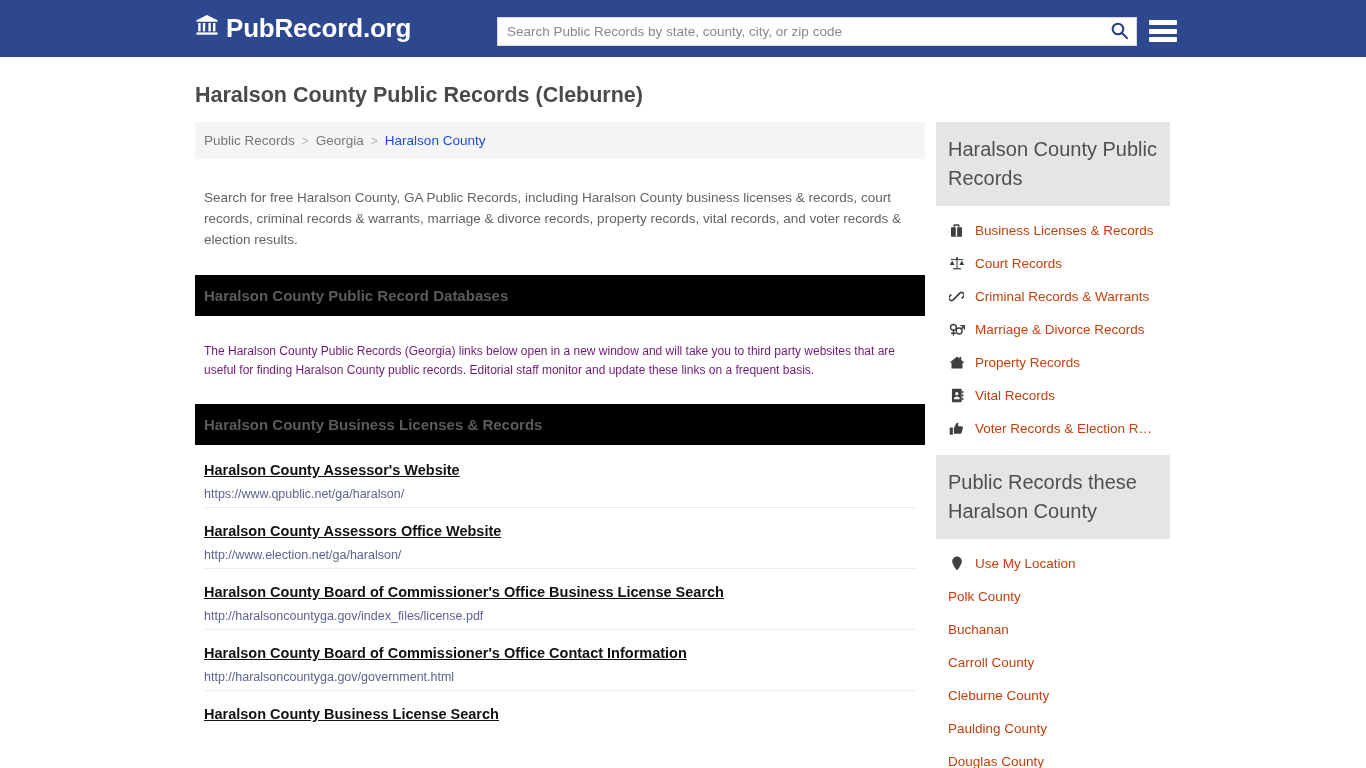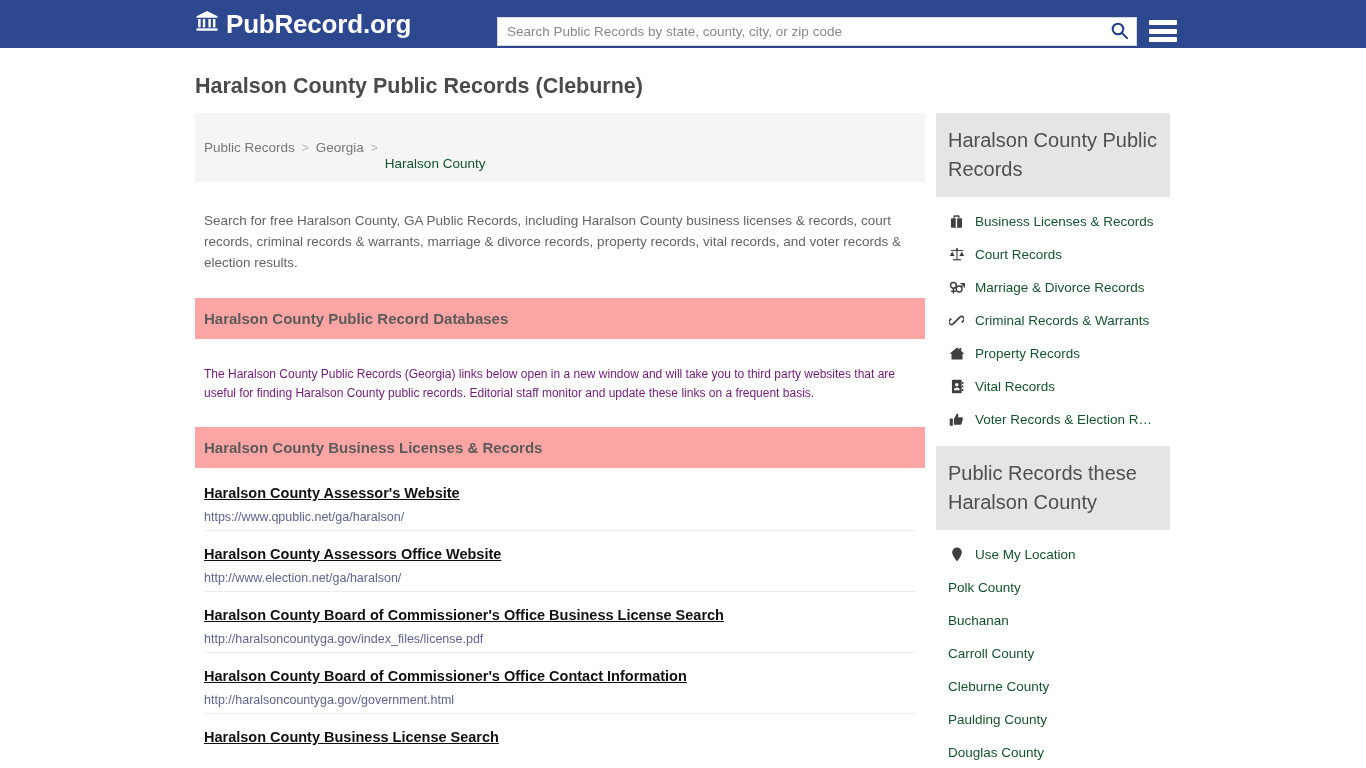--- a/index.html
+++ b/index.html
@@ -7,21 +7,21 @@
     margin: 0; padding: 0;
     width: 1366px; height: 768px;
     overflow: hidden;
     background: #ffffff;
     font-family: "Liberation Sans", sans-serif;
     -webkit-font-smoothing: antialiased;
   }
 
   
   .site-header {
-    height: 48px;
+    height: 57px;
     background: #2e4890;
     display: flex;
     align-items: center;
     position: relative;
   }
   .brand {
     display: flex;
     align-items: center;
     gap: 7px;
     margin-left: 195px;
@@ -107,40 +107,40 @@
     margin-left: 11px;
   }
 
   
   .breadcrumb {
     background: #f5f5f5;
     padding: 11px 9px;
     font-size: 13.5px;
     color: #777777;
     display: flex;
-    align-items: center;
+    align-items: flex-end;
     gap: 7px;
     flex-wrap: wrap;
   }
   .breadcrumb a {
     color: #777777;
     text-decoration: none;
   }
   .breadcrumb .sep { color: #b5b5b5; font-size: 12px; }
-  .breadcrumb .current { color: #14532d; margin-top: 32px; }
+  .breadcrumb .current { color: #1d4ed8; }
 
   .intro {
     padding: 14px 9px 11px 9px;
     font-size: 13.5px;
     line-height: 1.58;
     color: #636363;
   }
 
   .section-head {
-    background: #fca5a5;
+    background: #000000;
     padding: 12px 9px;
     font-size: 15px;
     font-weight: bold;
     color: #5b5b5b;
   }
   .section-body {
     padding: 14px 9px 12px 9px;
     font-size: 12px;
     line-height: 1.58;
     color: #701a75;
@@ -178,21 +178,21 @@
     color: #4f4f4f;
     line-height: 1.45;
   }
   .side-list { padding: 8px 0 4px 0; }
   .side-item {
     display: flex;
     align-items: center;
     gap: 10px;
     padding: 9px 12px;
     font-size: 13.5px;
-    color: #14532d;
+    color: #c2410c;
     cursor: pointer;
     white-space: nowrap;
     overflow: hidden;
   }
   .side-item .ico {
     width: 17px;
     min-width: 17px;
     display: flex;
     align-items: center;
     justify-content: center;
@@ -316,45 +316,45 @@
                 <path d="M3.6 4.6 0.9 9.6h5.4L3.6 4.6z"></path>
                 <path d="M14.4 4.6 11.7 9.6h5.4l-2.7-5z"></path>
                 <circle cx="9" cy="2.2" r="1.3"></circle>
               </svg>
             </span>
             <span class="lbl">Court Records</span>
           </div>
 
           <div class="side-item">
             <span class="ico">
+              <svg width="15" height="15" viewBox="0 0 16 16" fill="none" stroke="#3f3f3f" stroke-width="1.7" aria-hidden="true">
+                <path d="M6.3 9.8 4.4 11.7a2.7 2.7 0 0 1-3.8-3.8l1.9-1.9"></path>
+                <path d="M9.7 6.2l1.9-1.9a2.7 2.7 0 0 1 3.8 3.8l-1.9 1.9"></path>
+                <path d="M5.7 10.3 10.3 5.7" stroke-linecap="round"></path>
+              </svg>
+            </span>
+            <span class="lbl">Criminal Records &amp; Warrants</span>
+          </div>
+
+          <div class="side-item">
+            <span class="ico">
               <svg width="16" height="15" viewBox="0 0 18 16" fill="none" stroke="#3f3f3f" stroke-width="1.6" aria-hidden="true">
                 <circle cx="5" cy="5.6" r="3.3"></circle>
                 <line x1="5" y1="8.9" x2="5" y2="14.2" stroke-linecap="round"></line>
                 <line x1="2.9" y1="12.2" x2="7.1" y2="12.2" stroke-linecap="round"></line>
                 <circle cx="11.4" cy="9.7" r="3.3"></circle>
                 <line x1="13.8" y1="7.3" x2="17" y2="4.1" stroke-linecap="round"></line>
                 <polyline points="13.4,3.6 17.2,3.6 17.2,7.4" stroke-linecap="round" stroke-linejoin="round"></polyline>
               </svg>
             </span>
             <span class="lbl">Marriage &amp; Divorce Records</span>
           </div>
 
           <div class="side-item">
             <span class="ico">
-              <svg width="15" height="15" viewBox="0 0 16 16" fill="none" stroke="#3f3f3f" stroke-width="1.7" aria-hidden="true">
-                <path d="M6.3 9.8 4.4 11.7a2.7 2.7 0 0 1-3.8-3.8l1.9-1.9"></path>
-                <path d="M9.7 6.2l1.9-1.9a2.7 2.7 0 0 1 3.8 3.8l-1.9 1.9"></path>
-                <path d="M5.7 10.3 10.3 5.7" stroke-linecap="round"></path>
-              </svg>
-            </span>
-            <span class="lbl">Criminal Records &amp; Warrants</span>
-          </div>
-
-          <div class="side-item">
-            <span class="ico">
               <svg width="16" height="15" viewBox="0 0 18 16" fill="#3f3f3f" aria-hidden="true">
                 <path d="M9 1.2 0.6 8.2h2.2v6.6h12.4V8.2h2.2L9 1.2z"></path>
                 <rect x="11.6" y="1.8" width="2.2" height="3.2"></rect>
               </svg>
             </span>
             <span class="lbl">Property Records</span>
           </div>
 
           <div class="side-item">
             <span class="ico">

